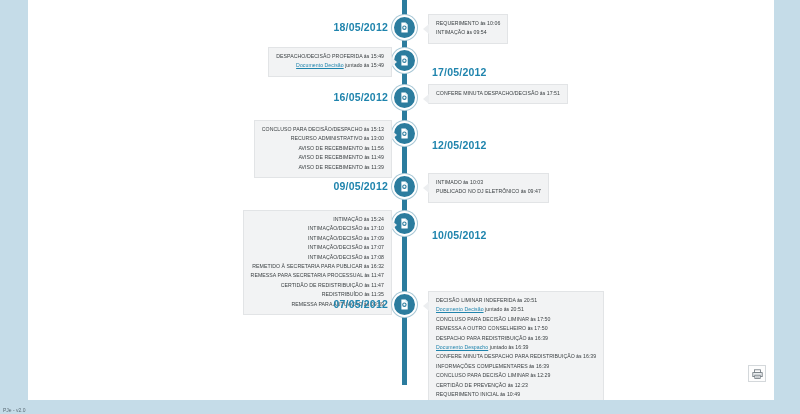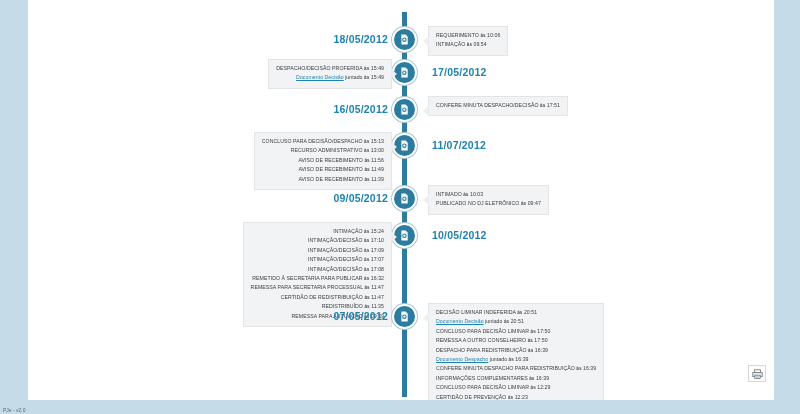--- a/index.html
+++ b/index.html
@@ -29,21 +29,21 @@
     top: 0;
     width: 746px;
     height: 400px;
     background: #ffffff;
   }
 
   
   .timeline {
     position: absolute;
     left: 0;
-    top: 12px;
+    top: 0;
     width: 746px;
     height: 284px;
   }
 
   .spine {
     position: absolute;
     left: 374px;
     top: 0;
     width: 5px;
     height: 385px;
@@ -70,21 +70,21 @@
   
   .date {
     position: absolute;
     font-size: 10.5px;
     font-weight: bold;
     color: #1f84ad;
     letter-spacing: 0.2px;
     white-space: nowrap;
   }
   .date.left  { right: 386px; text-align: right; }
-  .date.right { left: 404px;  text-align: right;  }
+  .date.right { left: 404px;  text-align: right; margin-top: 12px;  }
 
   
   .card {
     position: absolute;
     background: #f2f3f4;
     border: 1px solid #e2e4e6;
     padding: 4px 7px 5px 7px;
   }
   .card.left  { right: 382px; text-align: right; }
   .card.right { left: 400px;  text-align: left;  }
@@ -200,21 +200,21 @@
           <div class="ev"><span>CONFERE MINUTA DESPACHO/DECISÃO</span> <span class="t">às</span> <span>17:51</span></div>
         </div>
         <div class="node" style="top: 121px;">
           <svg width="13" height="13" viewBox="0 0 13 13">
       <path d="M3.4 1.6h4.1l2.2 2.2v7.6H3.4z" fill="#ffffff"></path>
       <path d="M7.5 1.6l2.2 2.2H7.5z" fill="#cfe3ec"></path>
       <circle cx="6.4" cy="6.7" r="2.2" fill="#2b7c9e"></circle>
       <circle cx="6.4" cy="6.7" r="1.15" fill="#ffffff"></circle>
     </svg>
         </div>
-        <div class="date right" style="top: 127px;">11/07/2012</div>
+        <div class="date right" style="top: 127px;">12/05/2012</div>
         <div class="card left" style="top: 120px;">
           <span class="beak"></span>
           <div class="ev"><span>CONCLUSO PARA DECISÃO/DESPACHO</span> <span class="t">às</span> <span>15:13</span></div>
           <div class="ev"><span>RECURSO ADMINISTRATIVO</span> <span class="t">às</span> <span>13:00</span></div>
           <div class="ev"><span>AVISO DE RECEBIMENTO</span> <span class="t">às</span> <span>11:56</span></div>
           <div class="ev"><span>AVISO DE RECEBIMENTO</span> <span class="t">às</span> <span>11:49</span></div>
           <div class="ev"><span>AVISO DE RECEBIMENTO</span> <span class="t">às</span> <span>11:39</span></div>
         </div>
         <div class="node" style="top: 174px;">
           <svg width="13" height="13" viewBox="0 0 13 13">

